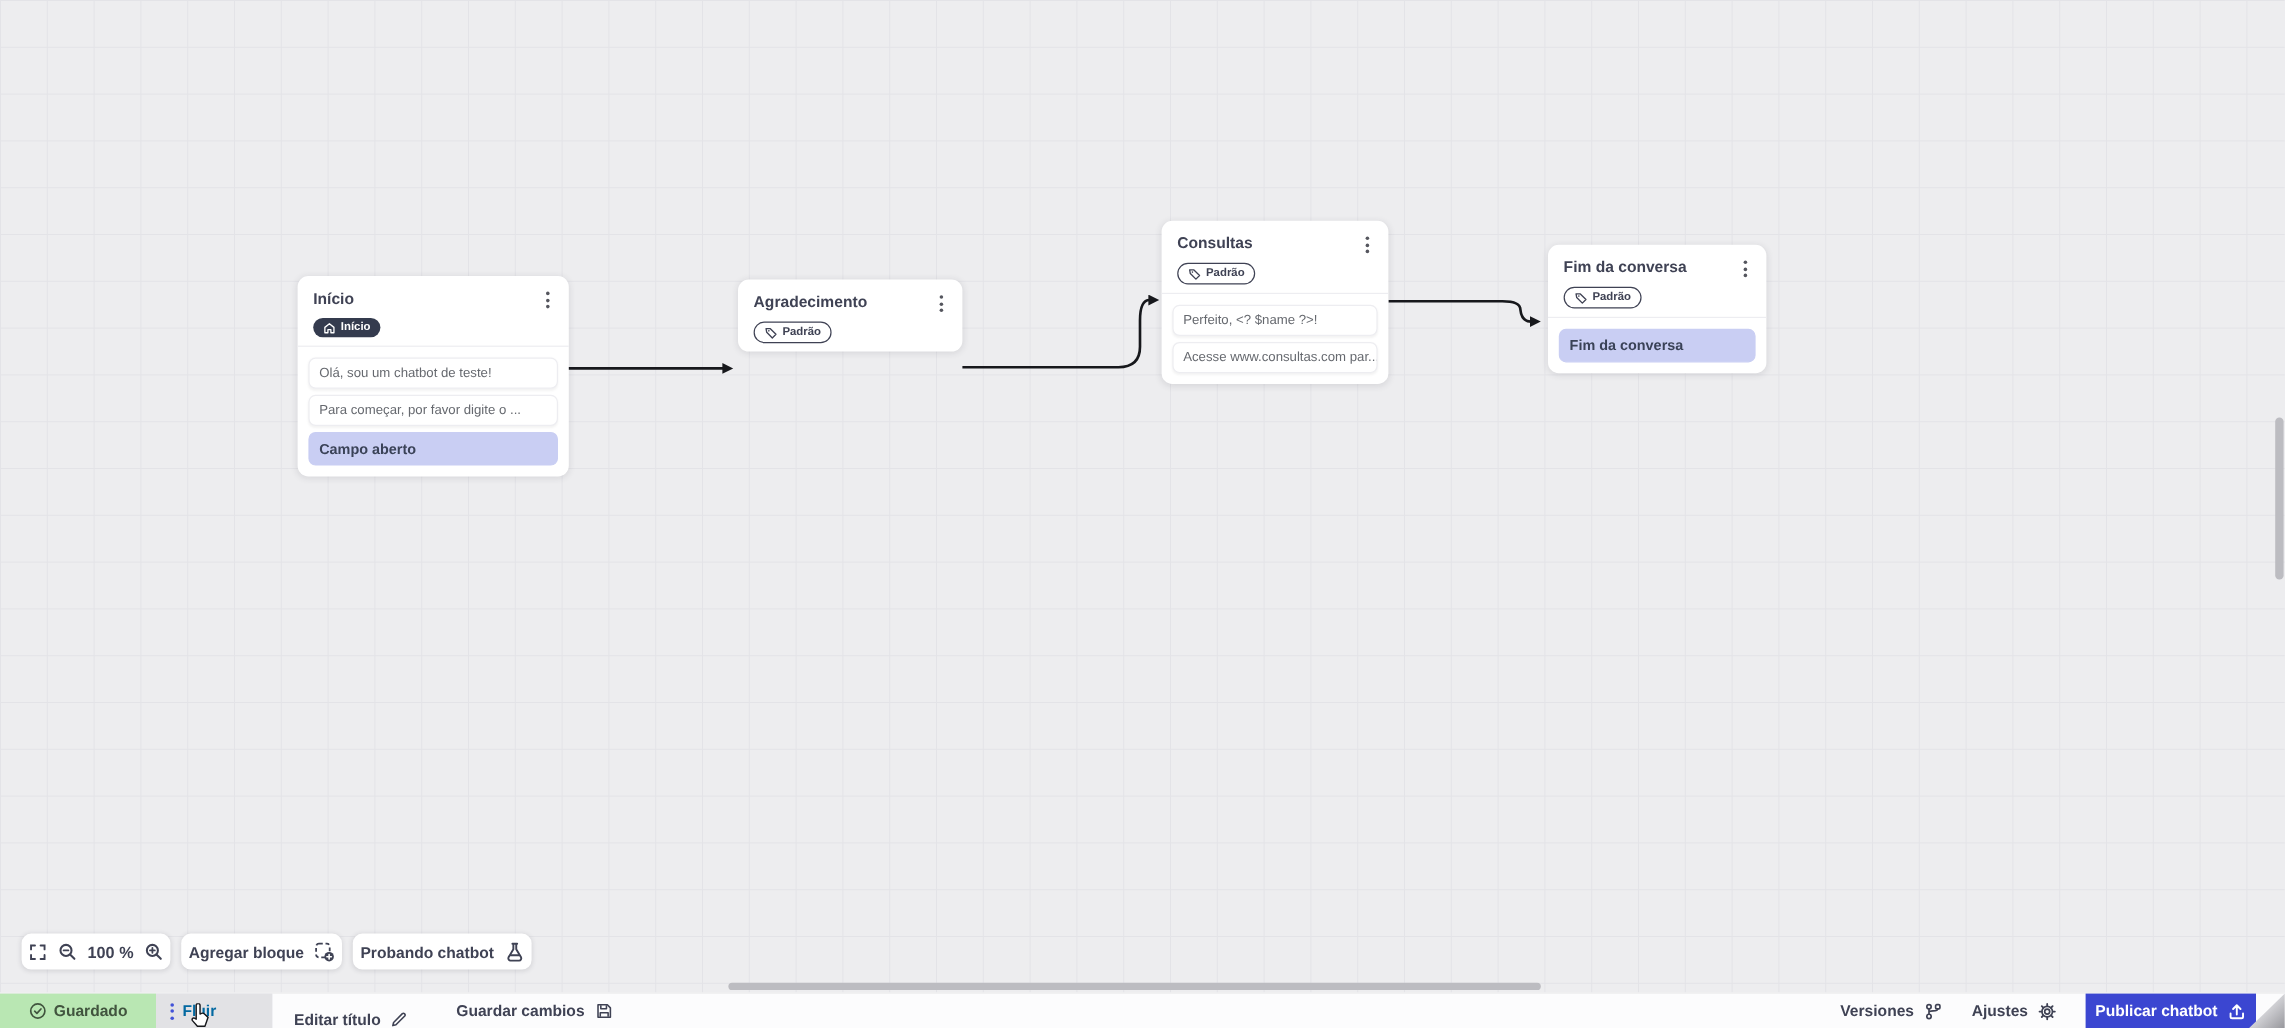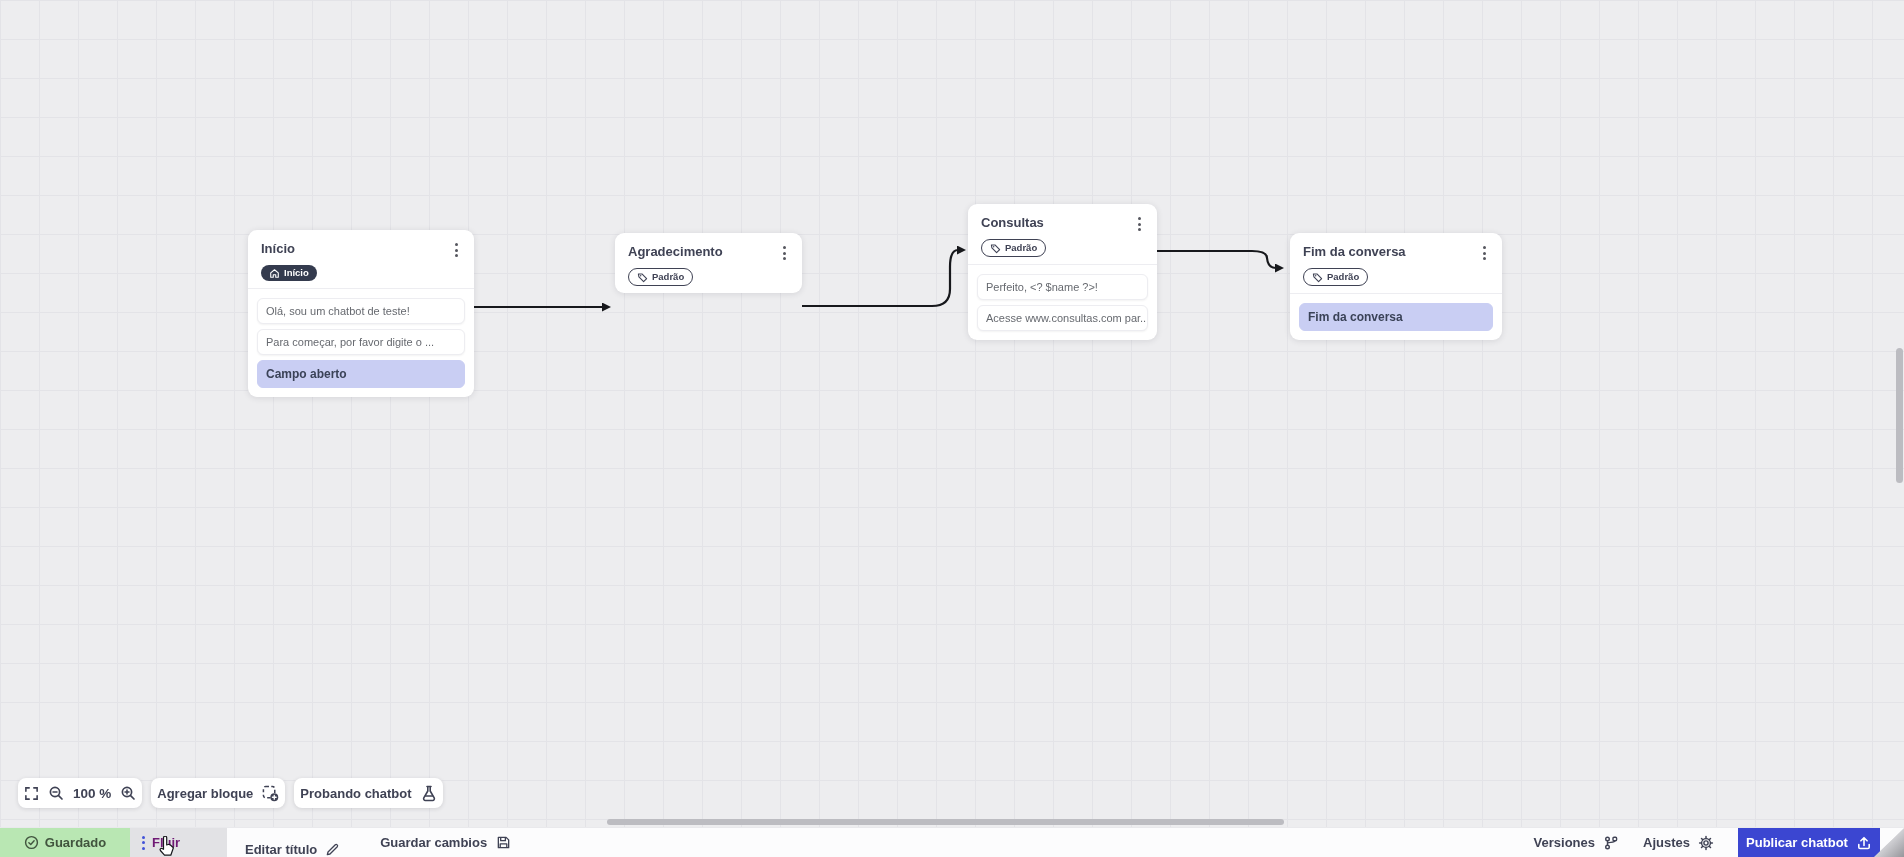--- a/index.html
+++ b/index.html
@@ -47,21 +47,21 @@
   }
   .zoom-label{font-size:13.5px;font-weight:700;color:#3f4254;}
   .iconbtn{display:flex;align-items:center;justify-content:center;cursor:pointer;}
   
   .statusbar{
     position:absolute;left:0;right:0;bottom:0;height:29px;background:#fcfcfd;
     border-top:1px solid #e9e9ec;display:flex;align-items:stretch;font-size:13px;color:#3f4254;
   }
   .sb-item{display:flex;align-items:center;gap:7px;font-weight:700;cursor:pointer;}
   .saved-chip{background:#b9e7b3;color:#41543e;width:130px;justify-content:center;gap:6px;}
-  .flow-tab{background:#e2e2e5;width:85px;justify-content:flex-start;padding:0 0 0 12px;color:#701a75;}
+  .flow-tab{background:#e2e2e5;width:85px;justify-content:flex-start;padding:0 0 0 12px;color:#0369a1;}
   .drag-dots{display:flex;flex-direction:column;gap:2.5px;}
   .drag-dots i{width:3px;height:3px;border-radius:50%;background:#4152d8;display:block;}
   .sb-left-item{margin-left:18px;gap:8px;align-items:flex-end;}
   .sb-right{margin-left:auto;display:flex;align-items:stretch;}
   .sb-right .sb-item{margin-right:24px;gap:8px;}
   .publish-btn{
     background:#3b46d1;color:#fff;width:142px;justify-content:center;gap:8px;
     font-size:13px;font-weight:700;margin-right:0;border:none;
   }
   .corner-grip{
@@ -123,21 +123,21 @@
     </div>
     <div class="badge outline">
       <svg width="11" height="11" viewBox="0 0 16 16">
         <path d="M2 2.8 h5.2 L14 9.6 L9.6 14 L2.8 7.2 Z" fill="none" stroke="#3f4254" stroke-width="1.6" stroke-linejoin="round"></path>
         <circle cx="5.4" cy="5.4" r="1" fill="#3f4254"></circle>
       </svg>
       <span>Padrão</span>
     </div>
   </div>
 
-  <div class="node" style="left:968px;top:204px;width:189px;">
+  <div class="node" style="left:968px;top:184px;width:189px;">
     <div class="node-header">
       <span class="node-title">Consultas</span>
       <span class="kebab">
           <i></i>
           <i></i>
           <i></i>
         </span>
     </div>
     <div class="badge outline">
       <svg width="11" height="11" viewBox="0 0 16 16">
@@ -145,21 +145,21 @@
         <circle cx="5.4" cy="5.4" r="1" fill="#3f4254"></circle>
       </svg>
       <span>Padrão</span>
     </div>
     <div class="rows">
       <div class="row msg">Perfeito, &lt;? $name ?&gt;!</div>
       <div class="row msg">Acesse www.consultas.com par...</div>
     </div>
   </div>
 
-  <div class="node" style="left:1290px;top:233px;width:212px;">
+  <div class="node" style="left:1290px;top:204px;width:182px;">
     <div class="node-header">
       <span class="node-title">Fim da conversa</span>
       <span class="kebab">
           <i></i>
           <i></i>
           <i></i>
         </span>
     </div>
     <div class="badge outline">
       <svg width="11" height="11" viewBox="0 0 16 16">

